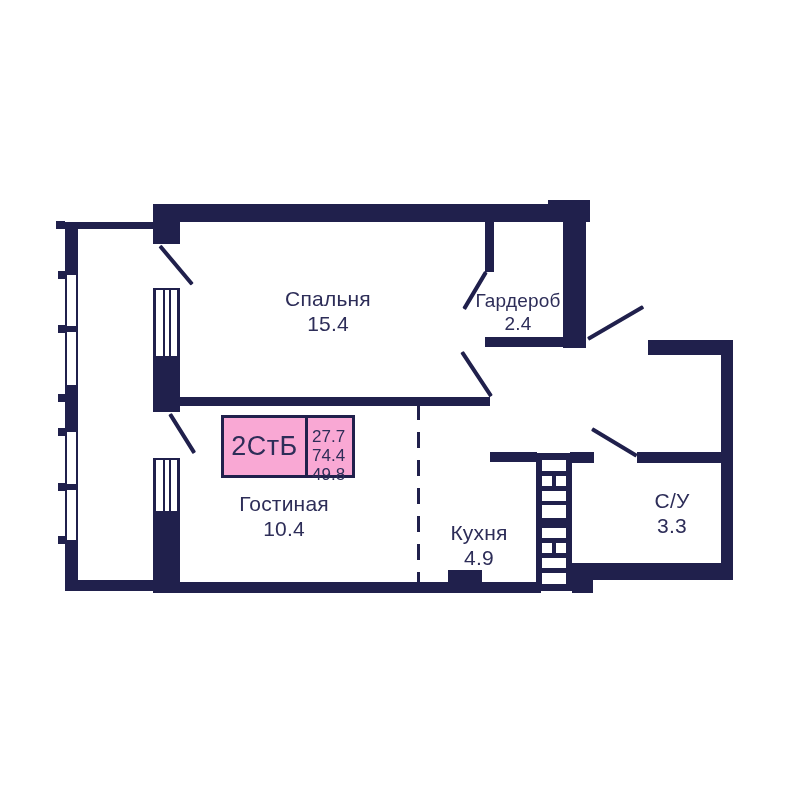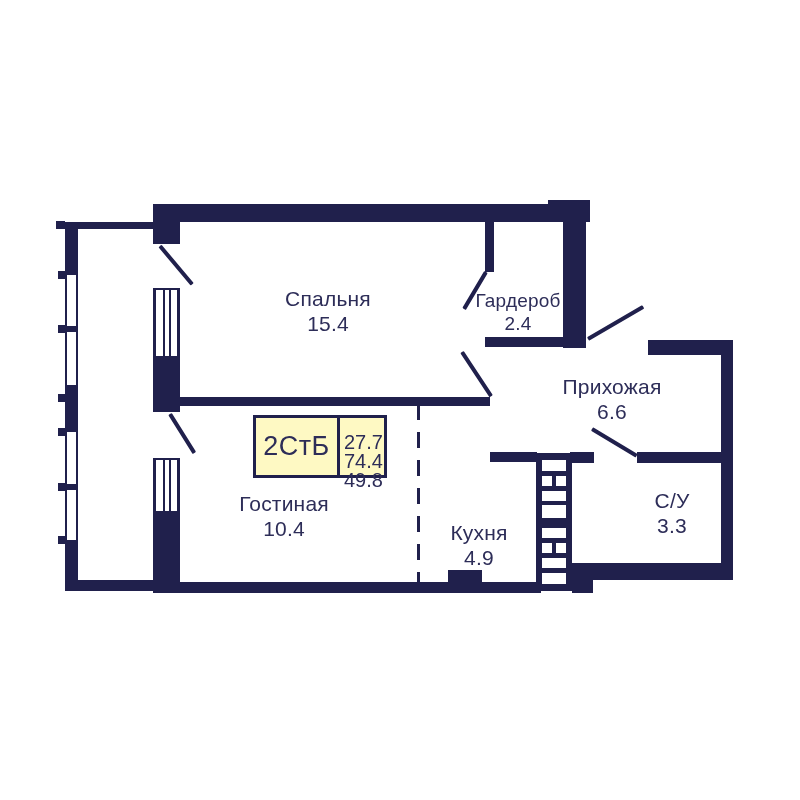--- a/index.html
+++ b/index.html
@@ -10,26 +10,26 @@
   .win-v{position:absolute;background:#ffffff;border-top:2px solid #20204c;border-bottom:2px solid #20204c;
          border-left:3px solid #20204c;border-right:3px solid #20204c;box-sizing:border-box;}
   .win-v .bar{position:absolute;top:0;bottom:0;width:2px;background:#20204c;}
   .win-side{position:absolute;background:#ffffff;border-left:2px solid #20204c;border-right:2px solid #20204c;box-sizing:border-box;}
   .tick{position:absolute;background:#20204c;}
   .dashed{position:absolute;width:3px;
           background:repeating-linear-gradient(180deg,#20204c 0 16px,transparent 16px 28px);}
   .room-label{position:absolute;transform:translateX(-50%);text-align:center;white-space:nowrap;
               font-size:21px;line-height:25px;letter-spacing:.2px;}
   .room-label.small{font-size:19px;line-height:23px;}
-  .unit-box{position:absolute;left:221px;top:415px;width:134px;height:63px;background:#fef9c3;
-            border:3px solid #20204c;box-sizing:border-box;display:flex;margin-left:32px;}
+  .unit-box{position:absolute;left:221px;top:415px;width:134px;height:63px;background:#f9a8d4;
+            border:3px solid #20204c;box-sizing:border-box;display:flex;}
   .unit-box .type{flex:1;display:flex;align-items:center;justify-content:center;
                   font-size:27px;letter-spacing:.5px;}
   .unit-box .nums{width:47px;border-left:3px solid #20204c;box-sizing:border-box;
-                  font-size:20px;line-height:19px;padding:15px 0 0 4px;}
+                  font-size:17px;line-height:19px;padding:9px 0 0 4px;}
   .shaft{position:absolute;left:536px;top:453px;width:36px;height:138px;background:#20204c;}
   .shaft .w{position:absolute;background:#ffffff;}
 </style>
 </head>
 <body>
 
 <div class="canvas">
 
   <div class="wall" style="left:153px;top:204px;width:437px;height:18px;"></div>
   <div class="wall" style="left:548px;top:200px;width:42px;height:22px;"></div>
@@ -116,24 +116,20 @@
   </div>
 
   <div class="room-label" style="left:328px;top:286px;">
     <div>Спальня</div>
     <div>15.4</div>
   </div>
   <div class="room-label small" style="left:518px;top:289px;">
     <div>Гардероб</div>
     <div>2.4</div>
   </div>
-  <div class="room-label" style="left:612px;top:374px;">
-    <div>Прихожая</div>
-    <div>6.6</div>
-  </div>
   <div class="room-label" style="left:284px;top:491px;">
     <div>Гостиная</div>
     <div>10.4</div>
   </div>
   <div class="room-label" style="left:479px;top:520px;">
     <div>Кухня</div>
     <div>4.9</div>
   </div>
   <div class="room-label" style="left:672px;top:488px;">
     <div>С/У</div>

